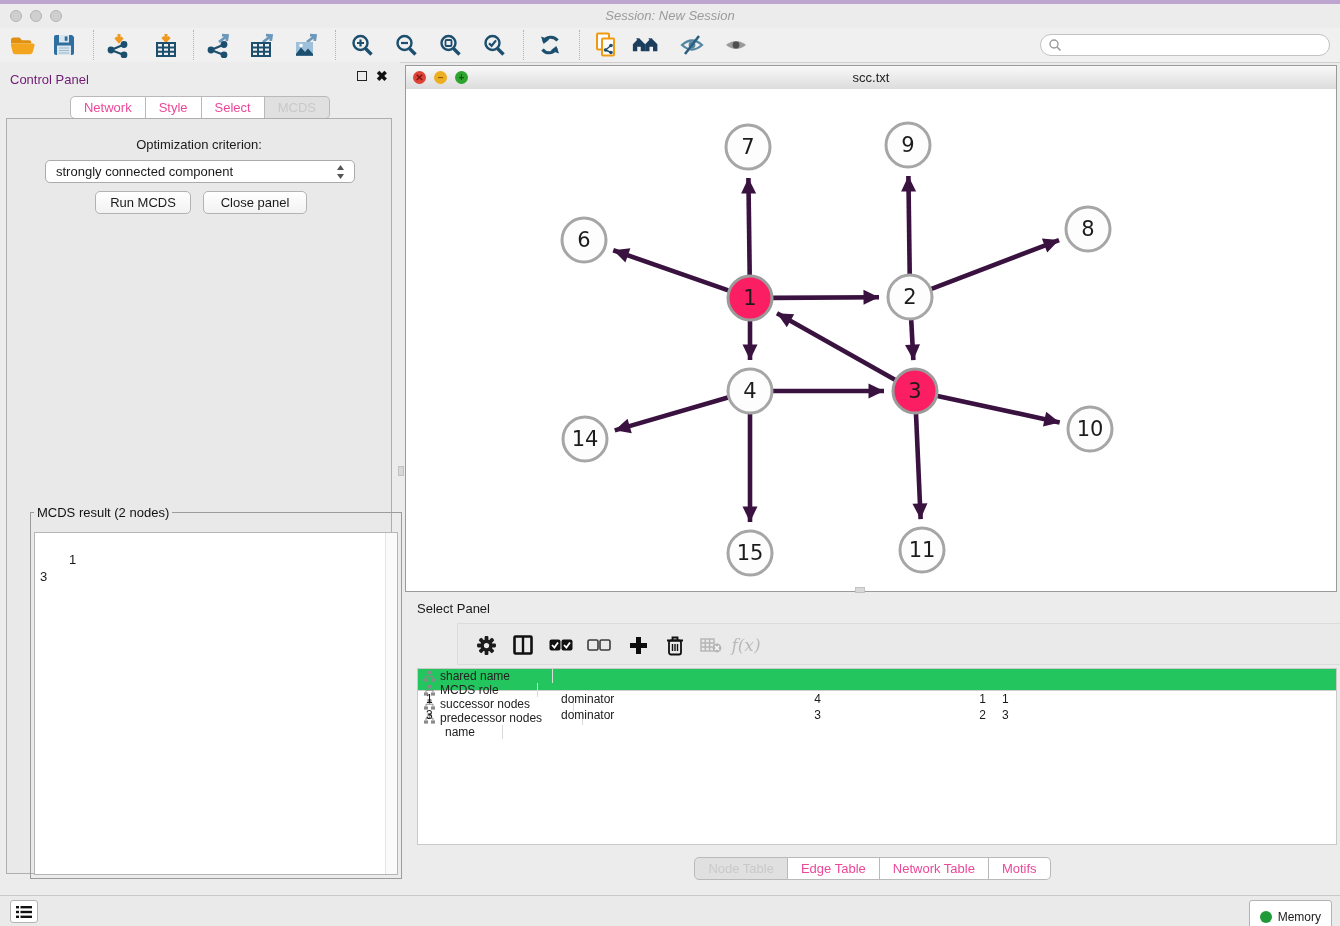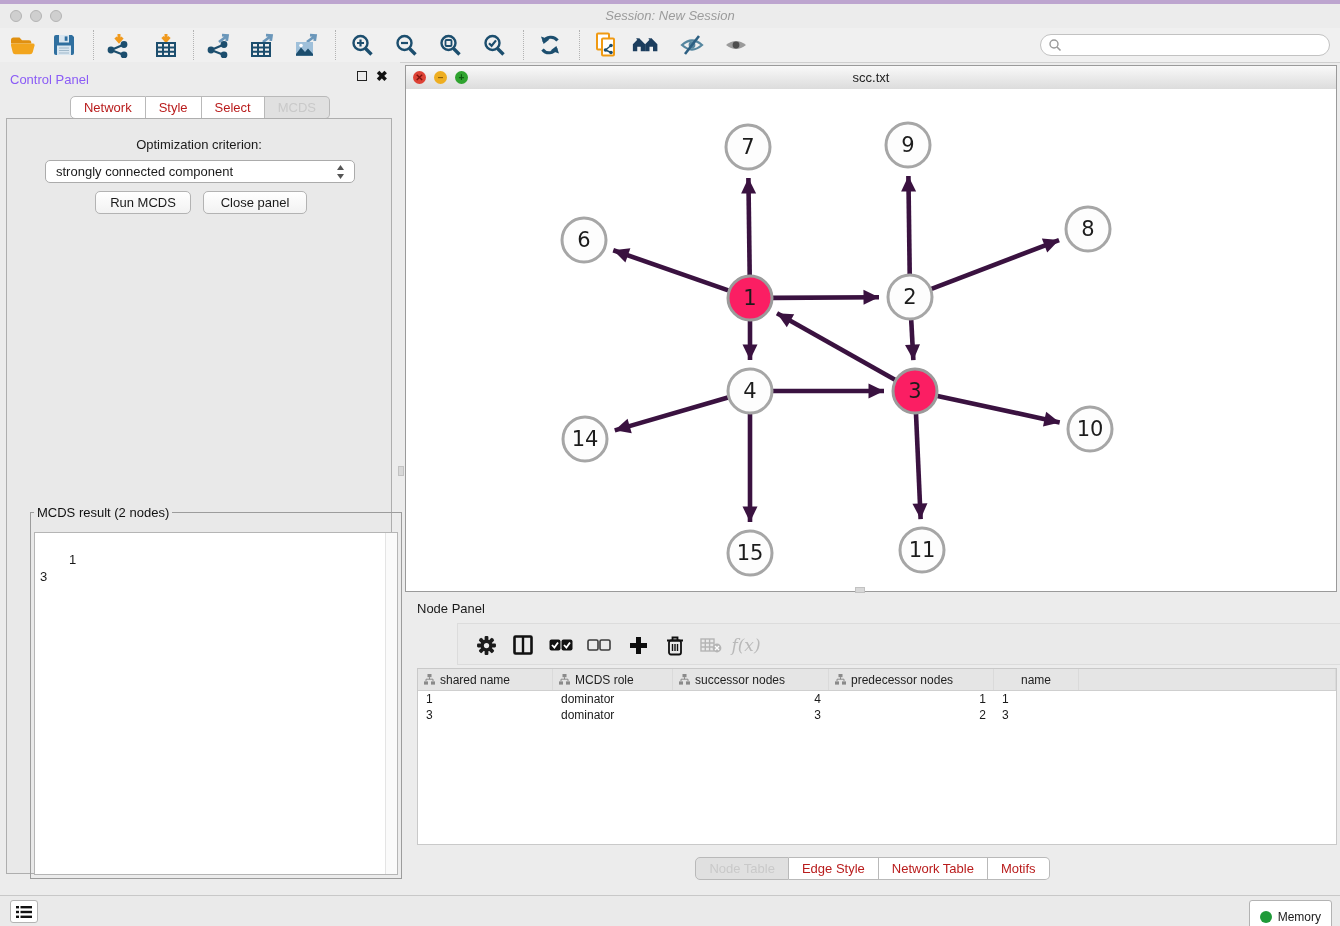--- a/index.html
+++ b/index.html
@@ -16,26 +16,26 @@
   #titlebar .title{position:absolute;left:0;right:0;top:4px;text-align:center;font-size:13px;color:#9b9b9b;font-style:italic;}
   
   #toolbar{position:absolute;left:0;top:28px;width:1340px;height:34px;background:#f0f0f0;border-bottom:1px solid #cfcfcf;}
   .tb-icon{position:absolute;top:4px;width:28px;height:26px;display:flex;align-items:center;justify-content:center;}
   .tb-sep{position:absolute;top:2px;height:30px;width:0;border-left:1px dotted #b3b3b3;}
   #search-wrap{position:absolute;left:1040px;top:6px;width:290px;height:22px;background:#fff;border:1px solid #c2c2c2;border-radius:12px;box-sizing:border-box;}
   #search-wrap input{position:absolute;left:26px;top:1px;width:250px;height:18px;border:none;outline:none;font-size:12px;background:transparent;}
   #search-wrap .mag{position:absolute;left:7px;top:3px;}
   
   #control-panel{position:absolute;left:0;top:62px;width:400px;height:832px;background:#ececec;}
-  #cp-title{position:absolute;left:10px;top:10px;font-size:13px;color:#8b5cf6;}
+  #cp-title{position:absolute;left:10px;top:10px;font-size:13px;color:#701a75;}
   .win-btns{position:absolute;top:9px;display:flex;gap:9px;align-items:center;}
   .float-sq{width:10px;height:10px;border:1.5px solid #222;box-sizing:border-box;display:inline-block;}
   .close-x{font-size:14px;font-weight:bold;color:#111;line-height:10px;}
   #cp-tabs{position:absolute;left:0;right:0;top:34px;display:flex;justify-content:center;}
-  .seg-tab{border:1px solid #b9b9b9;border-left:none;background:#fff;color:#b91c1c;font-size:13px;padding:4px 13px;line-height:13px;cursor:default;}
+  .seg-tab{border:1px solid #b9b9b9;border-left:none;background:#fff;color:#ec4899;font-size:13px;padding:4px 13px;line-height:13px;cursor:default;}
   .seg-tab:first-child{border-left:1px solid #b9b9b9;border-radius:5px 0 0 5px;}
   .seg-tab:last-child{border-radius:0 5px 5px 0;}
   .seg-tab.selected{background:#e0e0e0;color:#c9c9c9;}
   #cp-box{position:absolute;left:6px;top:56px;width:386px;height:756px;border:1px solid #aeaeae;background:#e9e9e9;box-sizing:border-box;}
   #opt-label{position:absolute;left:0;right:0;top:18px;text-align:center;font-size:13px;}
   #opt-select{position:absolute;left:38px;top:41px;width:310px;height:23px;background:#fff;border:1px solid #ababab;border-radius:5px;box-sizing:border-box;font-size:13px;line-height:21px;padding-left:10px;}
   #opt-select .chev{position:absolute;right:9px;top:3px;}
   .btn{position:absolute;top:72px;height:23px;background:linear-gradient(#ffffff,#f2f2f2);border:1px solid #b3b3b3;border-radius:5px;box-sizing:border-box;font-size:13px;text-align:center;line-height:21px;}
   #run-btn{left:88px;width:96px;}
   #close-btn{left:196px;width:104px;}
@@ -49,21 +49,21 @@
   #net-titlebar .title{position:absolute;left:0;right:0;top:4px;text-align:center;font-size:13px;color:#222;}
   .tl2{position:absolute;top:5px;width:13px;height:13px;border-radius:50%;text-align:center;font-size:10px;font-weight:bold;line-height:13px;}
   #net-canvas{position:absolute;left:0;top:23px;right:0;bottom:0;background:#fff;overflow:hidden;}
   
   #table-panel{position:absolute;left:405px;top:595px;width:935px;height:298px;background:#ececec;}
   #tp-title{position:absolute;left:12px;top:6px;font-size:13px;color:#1a1a1a;}
   #tp-toolbar{position:absolute;left:12px;top:28px;width:1048px;height:42px;background:#eaeaea;border:1px solid #dcdcdc;box-sizing:border-box;margin-left:40px;}
   .tp-icon{position:absolute;top:8px;width:28px;height:26px;display:flex;align-items:center;justify-content:center;}
   .fx{font-family:"DejaVu Serif",serif;font-style:italic;font-size:17px;color:#b9b9b9;}
   #data-table{position:absolute;left:12px;top:73px;width:920px;height:177px;background:#fff;border:1px solid #c9c9c9;box-sizing:border-box;overflow:hidden;}
-  #dt-header{display:flex;height:21px;background:#e5e5e5;border-bottom:1px solid #cfcfcf;}
+  #dt-header{display:flex;height:21px;background:#22c55e;border-bottom:1px solid #cfcfcf;flex-direction:column;}
   .hcell{display:flex;align-items:center;gap:5px;font-size:12px;color:#222;box-sizing:border-box;border-right:1px solid #dadada;padding:0 6px;}
   .hcell.center{justify-content:center;}
   .trow{display:flex;height:16px;}
   .tcell{font-size:12px;line-height:16px;box-sizing:border-box;padding:0 8px;overflow:hidden;white-space:nowrap;}
   .tcell.right{text-align:right;}
   #tp-tabs{position:absolute;left:0;right:0;top:262px;display:flex;justify-content:center;}
   
   #status-bar{position:absolute;left:0;top:895px;width:1340px;height:31px;background:#eaeaea;border-top:1px solid #c8c8c8;box-sizing:border-box;}
   #menu-btn{position:absolute;left:10px;top:4px;width:28px;height:23px;background:#fff;border:1px solid #b3b3b3;border-radius:3px;box-sizing:border-box;display:flex;align-items:center;justify-content:center;}
   #memory-btn{position:absolute;right:8px;top:4px;height:34px;background:#fff;border:1px solid #b3b3b3;border-radius:3px;box-sizing:border-box;display:flex;align-items:center;gap:6px;padding:15px 10px;font-size:12px;}
@@ -317,21 +317,21 @@
         <circle cx="516" cy="461" r="22" fill="#fdfdfd" stroke="#a6a6a6" stroke-width="3"></circle>
         <text x="516" y="461" text-anchor="middle" dy="7" font-size="21" fill="#1c1c1c" font-family="DejaVu Sans, sans-serif">11</text>
       </svg>
   </div>
 </div>
 
 <div class="handle" style="left:855px;top:587px;width:10px;height:6px;"></div>
 <div class="handle" style="left:398px;top:466px;width:6px;height:10px;"></div>
 
 <div id="table-panel">
-  <span id="tp-title">Node Panel</span>
+  <span id="tp-title">Select Panel</span>
 
   <div id="tp-toolbar">
     <span class="tp-icon" style="left:14px">
       <svg width="21" height="21" viewBox="0 0 20 20">
         <g fill="#1b1b1b">
           <rect x="8.2" y="1" width="3.6" height="18" rx="1"></rect>
           <rect x="1" y="8.2" width="18" height="3.6" rx="1"></rect>
           <rect x="8.2" y="1" width="3.6" height="18" rx="1" transform="rotate(45 10 10)"></rect>
           <rect x="8.2" y="1" width="3.6" height="18" rx="1" transform="rotate(-45 10 10)"></rect>
           <circle cx="10" cy="10" r="5.6"></circle>
@@ -438,21 +438,21 @@
           <div class="tcell" style="width: 135px;">3</div>
           <div class="tcell" style="width: 120px;">dominator</div>
           <div class="tcell right" style="width: 156px;">3</div>
           <div class="tcell right" style="width: 165px;">2</div>
           <div class="tcell" style="width: 85px;">3</div>
         </div>
       </div>
   </div>
   <div id="tp-tabs">
       <span class="seg-tab selected">Node Table</span>
-      <span class="seg-tab">Edge Style</span>
+      <span class="seg-tab">Edge Table</span>
       <span class="seg-tab">Network Table</span>
       <span class="seg-tab">Motifs</span>
     </div>
 </div>
 
 <div id="status-bar">
   <div id="menu-btn">
     <svg width="16" height="12" viewBox="0 0 16 12">
       <rect x="0" y="0" width="3" height="2.4" fill="#111"></rect>
         <rect x="4.5" y="0" width="11.5" height="2.4" fill="#111"></rect>

